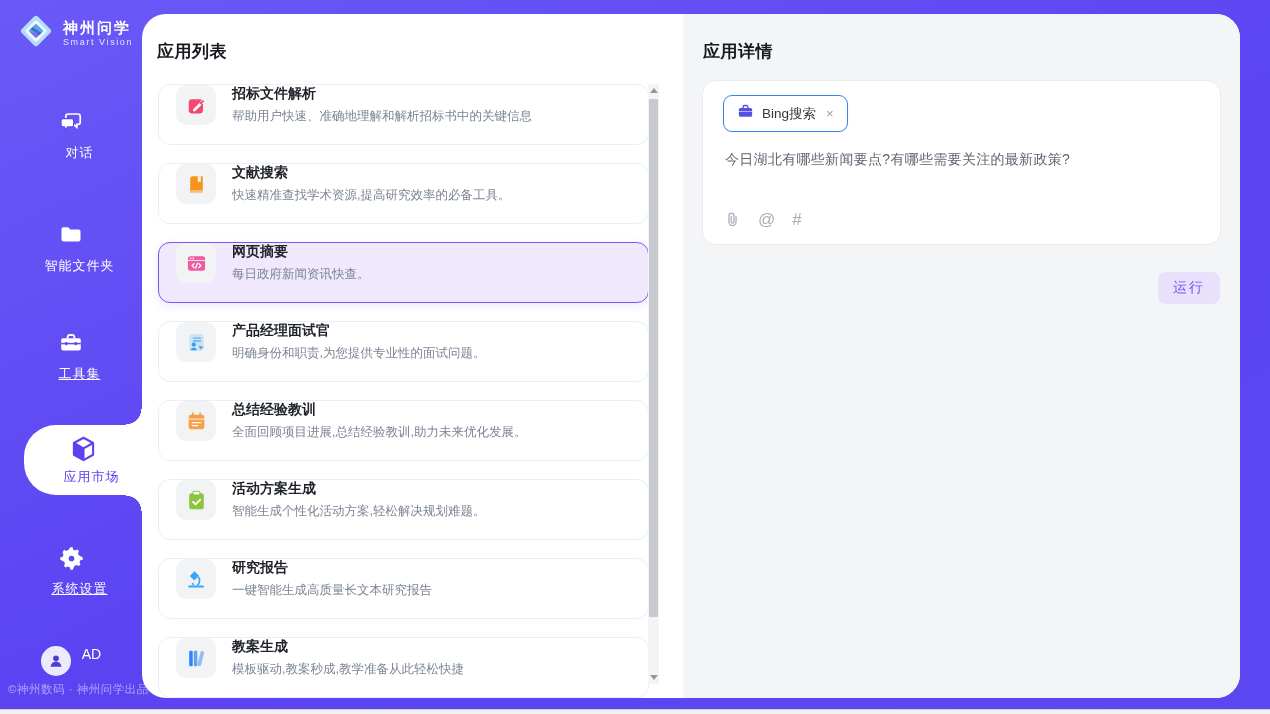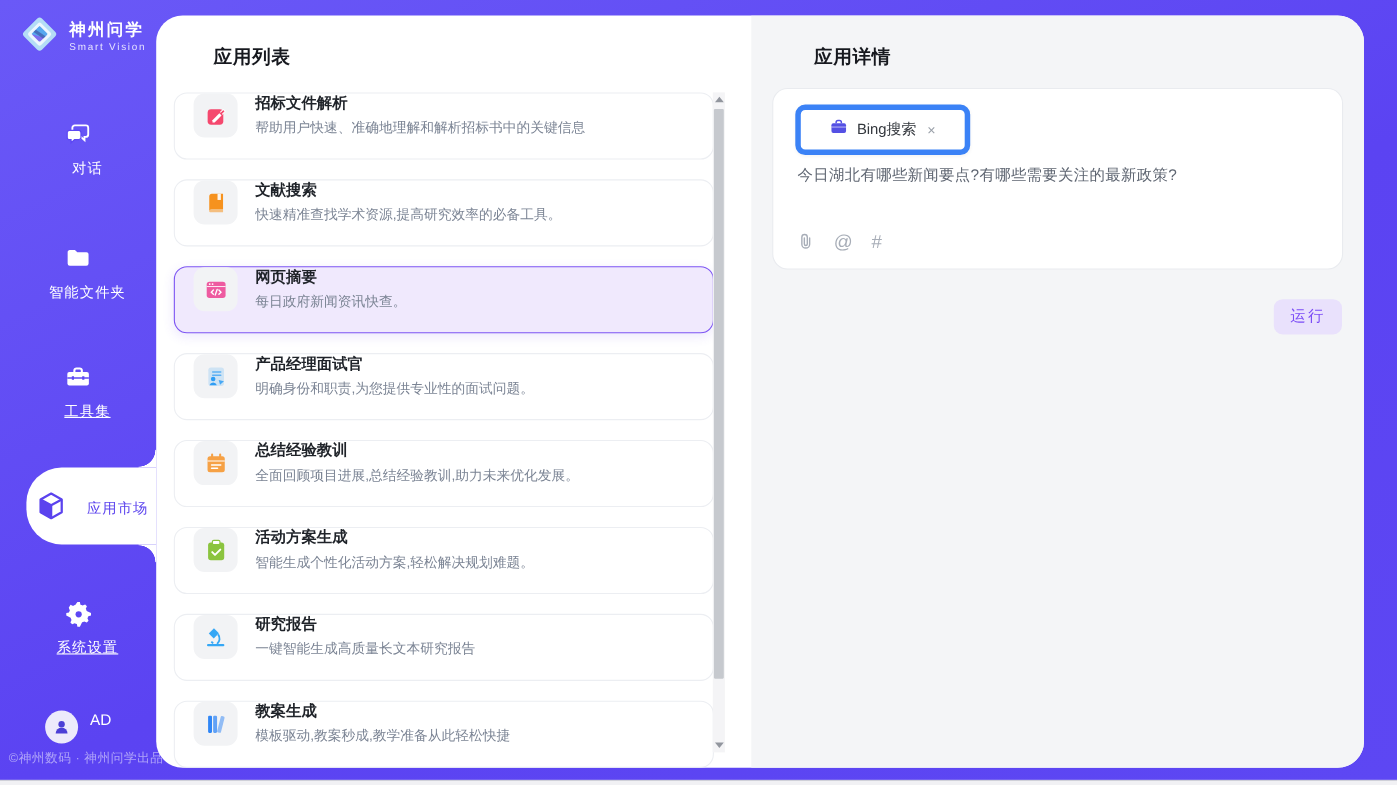--- a/index.html
+++ b/index.html
@@ -15,36 +15,36 @@
   .logo{position:absolute;left:16px;top:11px;display:flex;align-items:center;gap:7px;}
   .logo .cn{color:#fff;font-size:15px;font-weight:bold;letter-spacing:2px;line-height:17px;}
   .logo .en{color:#e6e3ff;font-size:9px;letter-spacing:1.6px;line-height:12px;}
 
   .nav-item{position:absolute;left:0;width:142px;text-align:center;color:#fff;cursor:pointer;}
   .nav-item .nico{height:30px;display:flex;align-items:center;justify-content:center;}
   .nav-item .nlabel{font-size:13px;margin-top:7px;letter-spacing:1px;margin-left:17px;}
   .nav-item .nlabel.ul{text-decoration:underline;}
   .nav-0{top:107px}.nav-1{top:220px}.nav-2{top:328px}.nav-4{top:543px}
   .nav-item.active{left:24px;width:118px;height:70px;top:425px;background:#fff;
-     border-radius:32px 0 0 32px;color:#5b43ee;display:flex;flex-direction:row;
+     border-radius:32px 0 0 32px;color:#5b43ee;display:flex;flex-direction:column;
      align-items:center;justify-content:center;text-align:center;}
   .nav-item.active .nlabel{margin-top:4px;}
   .curve{position:absolute;right:0;width:16px;height:16px;pointer-events:none;}
   .curve.ctop{top:-16px;background:radial-gradient(16px at 0 0,rgba(0,0,0,0) 15px,#fff 15.5px);}
   .curve.cbot{bottom:-16px;background:radial-gradient(16px at 0 100%,rgba(0,0,0,0) 15px,#fff 15.5px);}
 
   .user{position:absolute;left:0;top:646px;width:142px;display:flex;align-items:flex-start;justify-content:center;gap:11px;}
   .avatar{width:30px;height:30px;border-radius:50%;background:#eceafb;display:flex;align-items:center;justify-content:center;}
   .user .uname{color:#fff;font-size:14px;}
   .side-footer{position:absolute;left:8px;top:682px;color:rgba(255,255,255,.5);font-size:11.5px;letter-spacing:.5px;}
 
   
   .panel{position:absolute;left:142px;top:14px;width:1098px;height:684px;background:#fff;
          border-radius:24px;overflow:hidden;}
-  .section-title{font-size:17px;font-weight:bold;color:#17191f;letter-spacing:.5px;margin-left:37px;}
+  .section-title{font-size:17px;font-weight:bold;color:#17191f;letter-spacing:.5px;}
   .list-title{position:absolute;left:15px;top:26px;}
   .detail-title{position:absolute;left:20px;top:26px;}
 
   .app-items{position:absolute;left:16px;top:70px;width:491px;}
   .app-item{box-sizing:border-box;height:61px;margin-bottom:18px;border:1px solid #eceef2;border-radius:12px;
             background:#fff;display:flex;align-items:flex-start;padding-left:17px;gap:16px;cursor:pointer;}
   .app-item.selected{background:#f0e9fd;border:1.5px solid #7d55f3;box-shadow:0 3px 10px rgba(110,70,240,.12);}
   .tile{width:40px;height:40px;border-radius:10px;background:#f2f3f5;display:flex;align-items:center;justify-content:center;flex:0 0 auto;}
   .app-texts{display:flex;flex-direction:column;gap:5px;min-width:0;}
   .app-name{font-size:14px;font-weight:bold;color:#1f2329;white-space:nowrap;}
@@ -56,21 +56,21 @@
   .sb-up{top:0}.sb-down{bottom:0}
   .tri-up{width:0;height:0;border-left:4px solid transparent;border-right:4px solid transparent;border-bottom:5px solid #92969e;}
   .tri-down{width:0;height:0;border-left:4px solid transparent;border-right:4px solid transparent;border-top:5px solid #92969e;}
   .sb-thumb{position:absolute;left:1px;top:15px;width:9px;height:518px;background:#c6c9ce;border-radius:1px;cursor:pointer;}
 
   
   .detail{position:absolute;left:541px;top:0;width:557px;height:684px;background:#f4f5f7;}
   .card{position:absolute;left:19px;top:66px;width:519px;height:165px;background:#fff;
         border:1px solid #e9ebef;border-radius:14px;box-sizing:border-box;}
   .chip{position:absolute;left:20px;top:14px;display:inline-flex;align-items:center;gap:8px;
-        padding:7px 26px;border:5px solid #3b82f6;border-radius:9px;background:#fff;
+        padding:7px 13px;border:1px solid #3b82f6;border-radius:9px;background:#fff;
         box-shadow:0 1px 3px rgba(0,0,0,.04);cursor:pointer;}
   .chip .clabel{font-size:13.5px;color:#33373d;}
   .chip .cclose{font-size:13px;color:#9aa0a9;margin-left:2px;cursor:pointer;}
   .query{position:absolute;left:22px;top:70px;right:20px;font-size:14px;color:#5f6672;letter-spacing:.3px;cursor:text;}
   .composer{position:absolute;left:21px;bottom:15px;display:flex;align-items:center;gap:17px;color:#a7adb7;}
   .composer .txtico{font-size:17px;line-height:18px;cursor:pointer;}
   .composer .svgico{display:flex;align-items:center;cursor:pointer;}
   .run-btn{position:absolute;right:20px;top:258px;background:#e9e1fc;color:#7b4df6;font-size:14px;
            border:none;border-radius:8px;padding:7px 15px;letter-spacing:2px;cursor:pointer;}
 </style>

